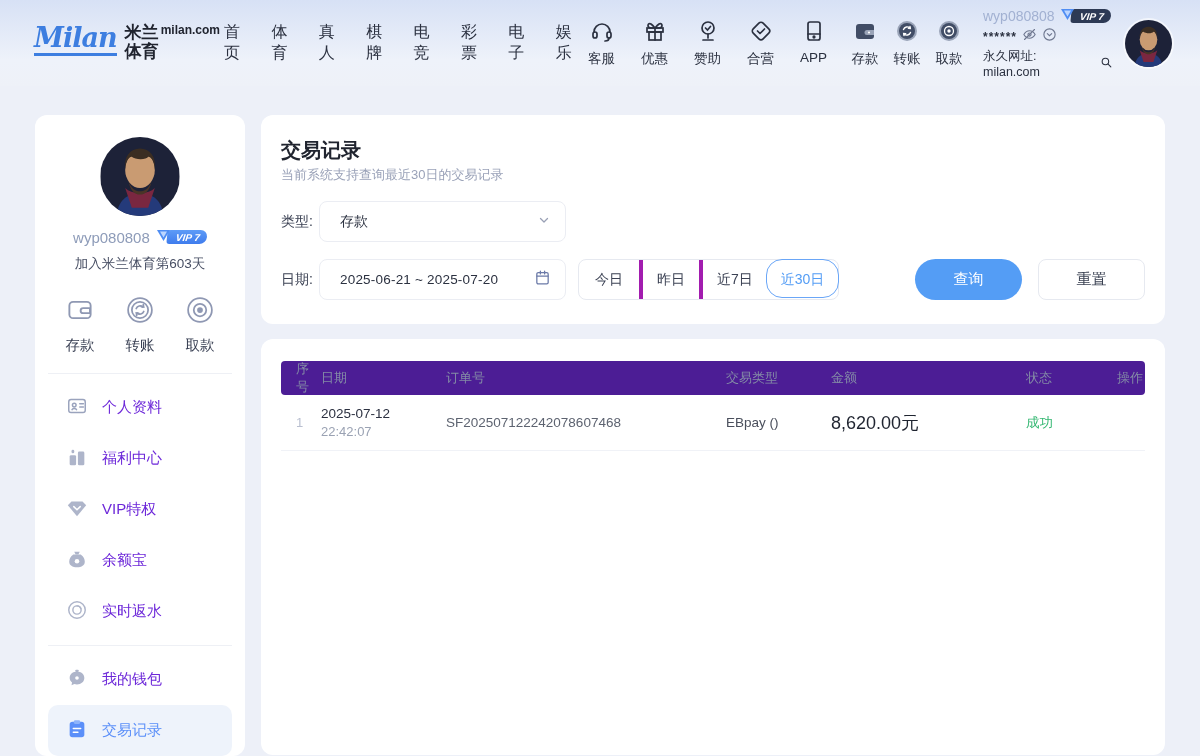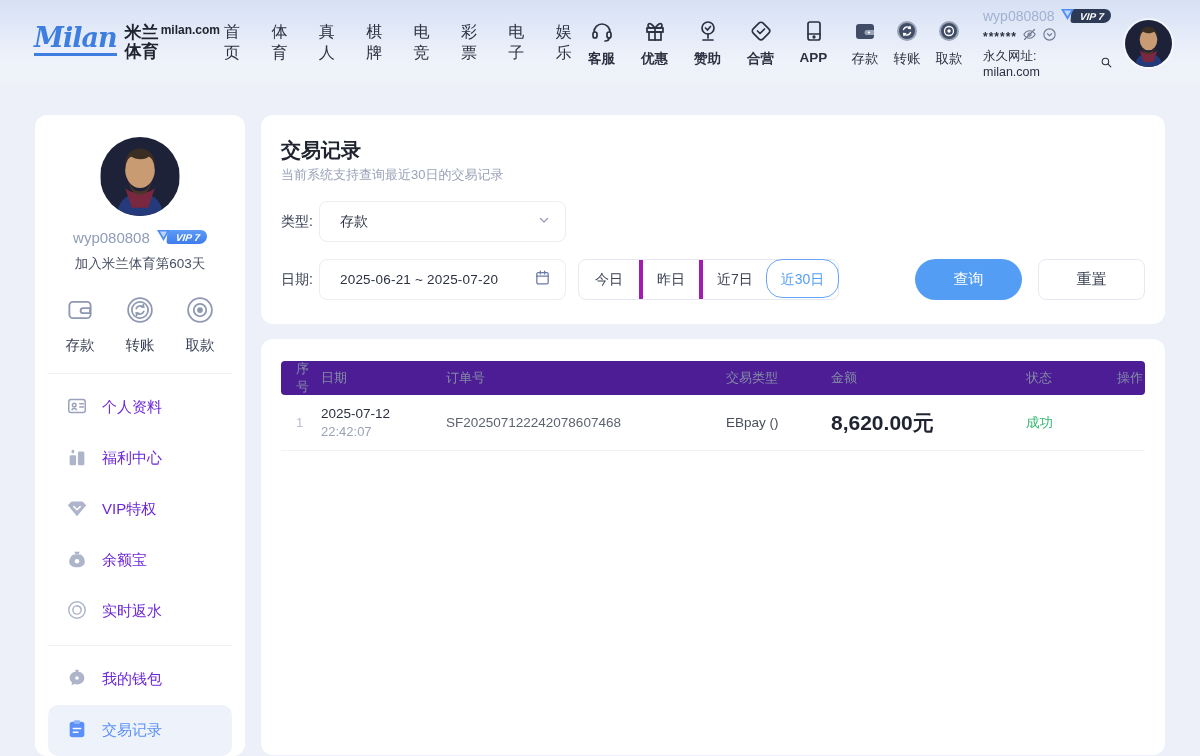--- a/index.html
+++ b/index.html
@@ -11,21 +11,21 @@
   .topbar { height:86px; display:flex; align-items:center; padding:0 28px 0 34px;
     background:linear-gradient(180deg,#d7e1f5 0%,#eef2fa 70%,#eef1f8 100%); }
   .logo { display:flex; align-items:flex-start; gap:8px; margin-right:4px; cursor:pointer; }
   .logo-script { font-family:"DejaVu Serif",serif; font-style:italic; font-weight:bold;
     font-size:27px; color:#3d7ee0; letter-spacing:-1px; border-bottom:3px solid #3d7ee0; line-height:1; padding-bottom:2px;}
   .logo-text { display:flex; flex-direction:row; line-height:1.1; }
   .logo-cn { font-size:17px; font-weight:bold; color:#20242f; }
   .logo-domain { font-size:12px; font-weight:bold; color:#20242f; }
   .main-nav { display:flex; gap:23px; }
   .main-nav a { font-size:16px; color:#2b3140; text-decoration:none; cursor:pointer; }
-  .icon-group { margin-left:auto; display:flex; gap:10px;font-weight:bold; }
+  .icon-group { margin-left:auto; display:flex; gap:10px; }
   .icon-item { width:43px; display:flex; flex-direction:column; align-items:center; gap:3px; cursor:pointer; }
   .icon-item svg { width:24px; height:24px; }
   .icon-item .lbl { font-size:13.5px; color:#2b3140; white-space:nowrap; }
   .wallet-group { display:flex; gap:2px; margin-left:10px; }
   .wallet-group .icon-item { width:40px; }
   .user-block { margin-left:14px; display:flex; flex-direction:column; gap:2px; min-width:130px; }
   .user-line { display:flex; align-items:center; gap:5px; }
   .user-name { font-size:14px; color:#a2b1d2; }
   .mask { font-size:12px; font-weight:bold; color:#2b3140; letter-spacing:1px; }
   .site { font-size:12.5px; color:#2b3140; }
@@ -96,21 +96,21 @@
   .c3 { flex:0 0 280px; }
   .c4 { flex:0 0 105px; }
   .c5 { flex:0 0 195px; }
   .c6 { flex:0 0 80px; }
   .c7 { flex:1; text-align:right; padding-right:2px; }
   .row-no { font-size:13px; color:#b9bfd0; }
   .row-date { font-size:13.5px; color:#2b3040; }
   .row-time { font-size:13px; color:#9aa2b3; margin-top:3px; }
   .row-order { font-size:13.5px; color:#5d6370; }
   .row-type { font-size:13.5px; color:#4a4f5c; }
-  .row-amount { font-size:21px; font-weight:bold; color:#1f2430; }
+  .row-amount { font-size:18px; font-weight:normal; color:#1f2430; }
   .row-status { font-size:13.5px; color:#36b873; }
 </style>
 </head>
 <body>
 
 <div class="page">
 
   <header class="topbar">
     <div class="logo">
       <span class="logo-script">Milan</span>

